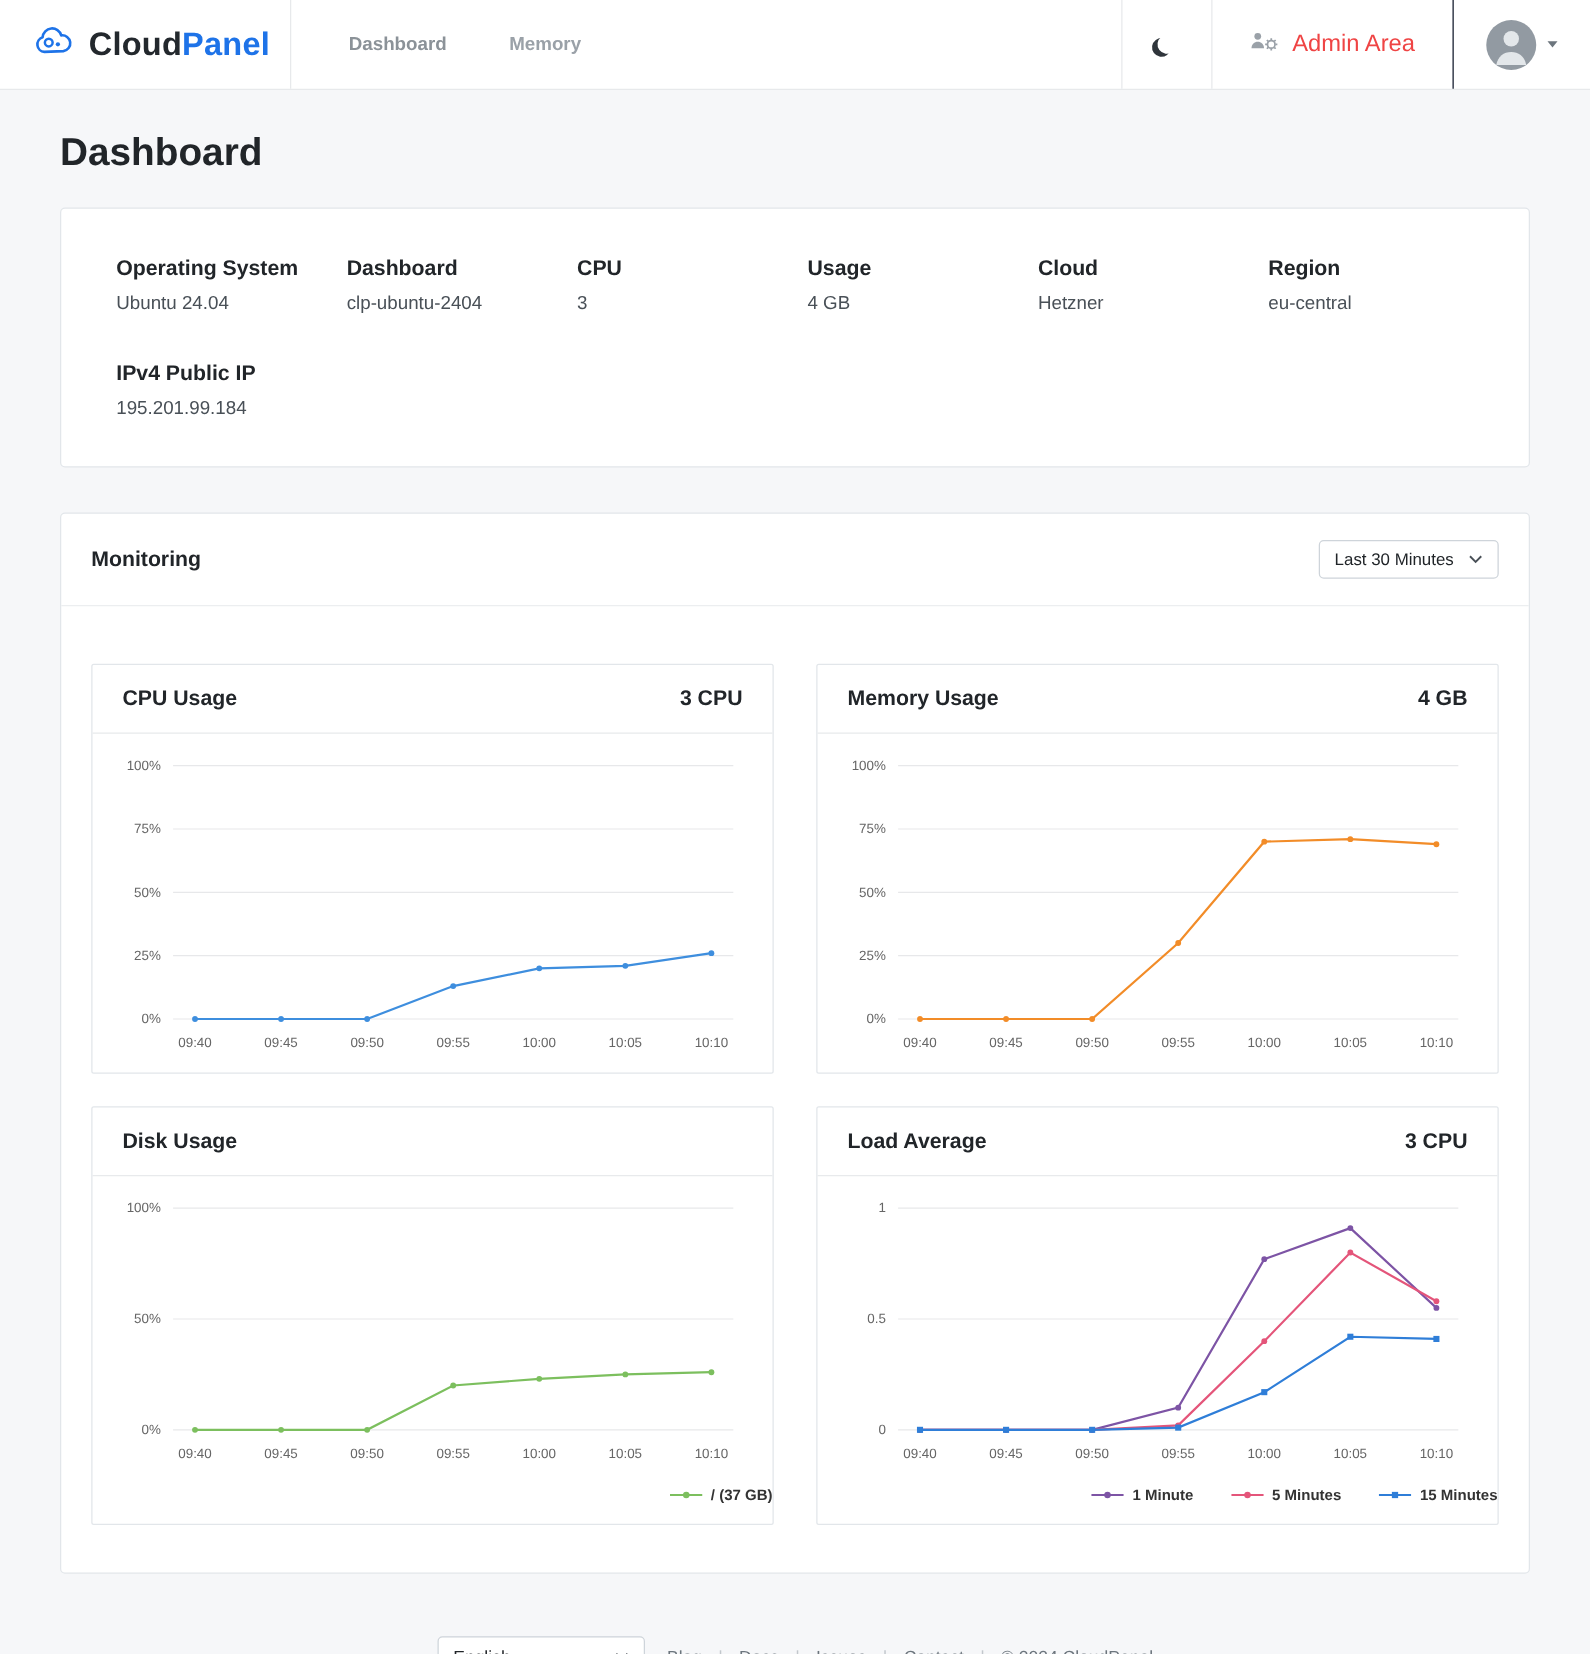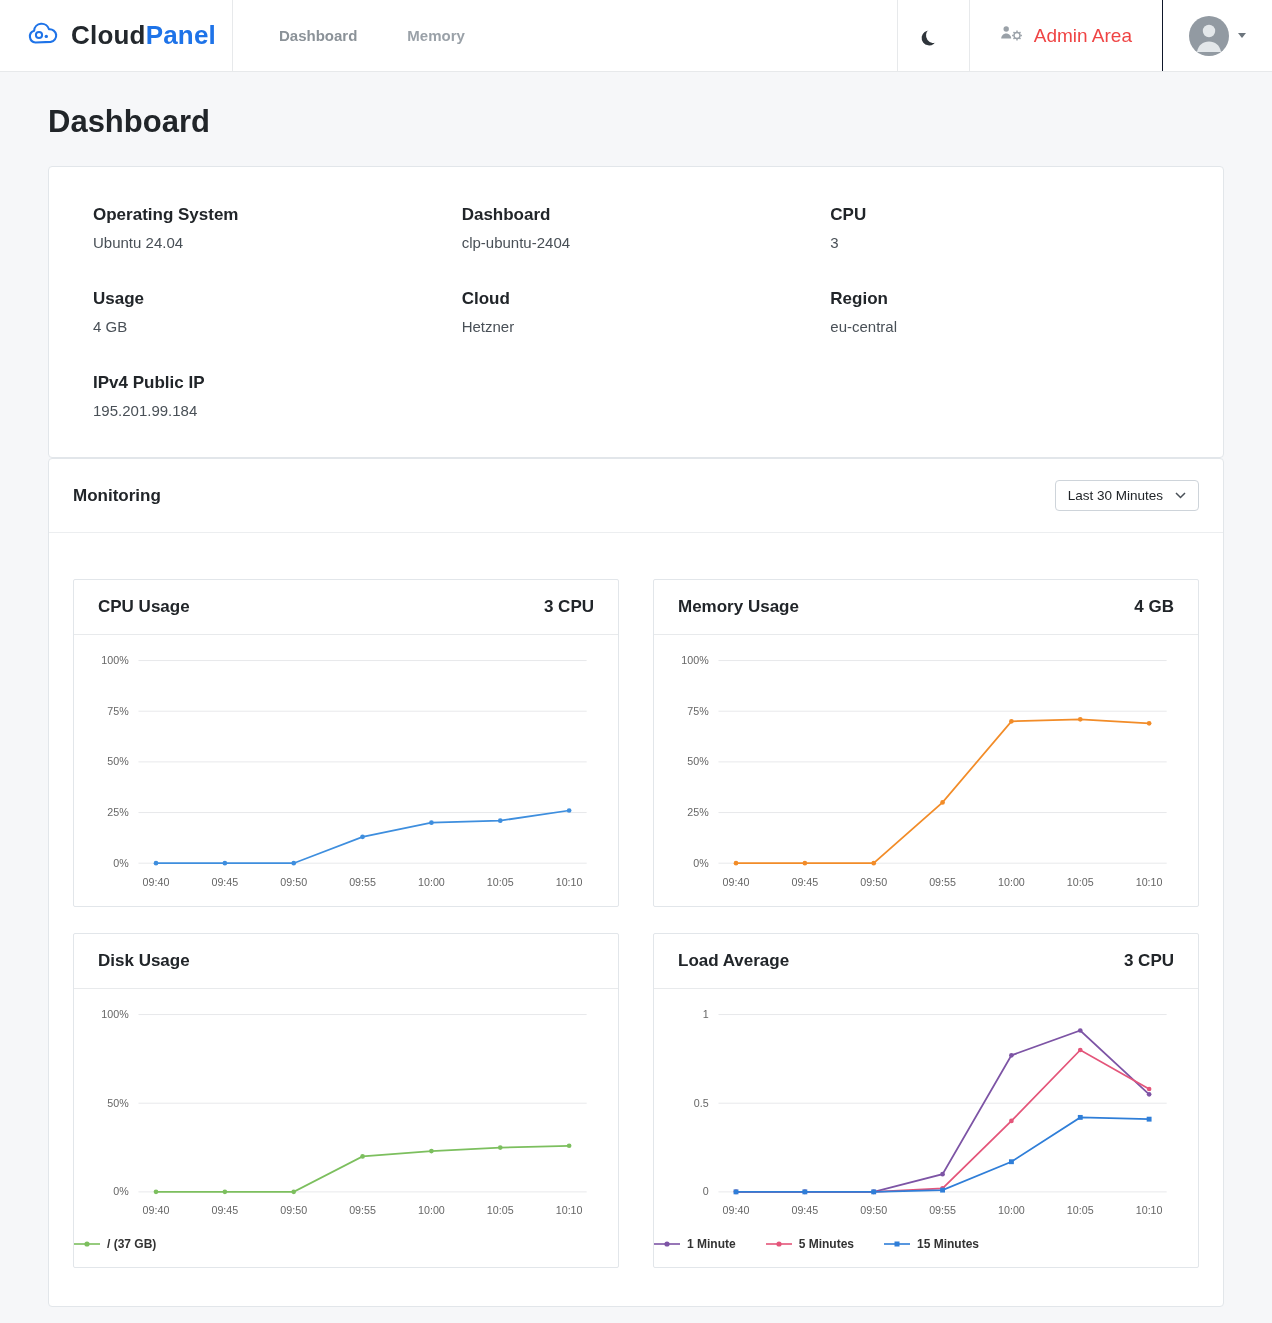--- a/index.html
+++ b/index.html
@@ -17,34 +17,34 @@
   .moon-btn{width:72px;display:flex;align-items:center;justify-content:center;border-left:1px solid #e7e9eb;cursor:pointer}
   .moon{width:15px;height:15px;border-radius:50%;box-shadow:-4px 3px 0 0 #2f353b;transform:rotate(8deg)}
   .admin-btn{display:flex;align-items:center;gap:10px;padding:0 30px;border-left:1px solid #e7e9eb;border-right:1px solid #0f172a;color:#ef4444;font-size:19px;cursor:pointer}
   .avatar-wrap{display:flex;align-items:center;gap:9px;padding:0 26px;cursor:pointer}
   .avatar{width:40px;height:40px;border-radius:50%;background:#929aa2;display:flex;align-items:flex-end;justify-content:center;overflow:hidden}
   .caret{width:0;height:0;border-left:4px solid transparent;border-right:4px solid transparent;border-top:5px solid #6c757d}
   
   .main{padding:32px 48px 28px;flex:1}
   .page-title{font-size:31px;font-weight:700;color:#212529}
   .card{background:#fff;border:1px solid #e2e6ea;border-radius:4px}
-  .info-card{margin-top:26px;padding:38px 44px;display:grid;grid-template-columns:repeat(3,1fr);row-gap:38px;column-gap:20px}
+  .info-card{margin-top:26px;padding:38px 44px;display:grid;grid-template-columns:repeat(6,1fr);row-gap:38px;column-gap:20px}
   .field-label{font-size:17px;font-weight:700;color:#212529}
   .field-value{font-size:15px;color:#495057;margin-top:9px}
-  .monitor-card{}
+  .monitor-card{margin-top:36px}
   .monitor-header{display:flex;align-items:center;justify-content:space-between;padding:21px 24px;border-bottom:1px solid #eceef0}
   .monitor-title{font-size:17px;font-weight:700}
   .select{display:inline-flex;align-items:center;gap:12px;border:1px solid #ced4da;border-radius:4px;padding:7px 12px;font-size:13.5px;background:#fff;color:#212529;cursor:pointer;user-select:none}
   .charts-grid{display:grid;grid-template-columns:1fr 1fr;gap:26px 34px;padding:46px 24px 38px}
   .chart-panel{border:1px solid #e2e6ea;border-radius:2px;background:#fff}
   .chart-head{display:flex;justify-content:space-between;align-items:flex-start;padding:17px 24px;border-bottom:1px solid #e8eaec}
   .chart-title,.chart-badge{font-size:17px;font-weight:700;color:#212529}
   .chart-body{padding:8px 6px 4px}
   .chart-body svg{display:block;width:100%}
-  .legend{display:flex;justify-content:flex-start;align-items:center;gap:30px;padding:2px 0 16px}
+  .legend{display:flex;justify-content:flex-end;align-items:center;gap:30px;padding:2px 0 16px}
   .legend-item{display:inline-flex;align-items:center;gap:7px;font-size:12px;font-weight:700;color:#333;cursor:pointer}
   
   .footer{display:flex;align-items:center;justify-content:center;gap:18px;padding:22px 0 26px}
   .lang-select{width:166px;justify-content:space-between;font-size:14px;padding:7px 12px}
   .footer-links{display:flex;align-items:center;gap:13px;font-size:14px;color:#6c757d}
   .footer-link{color:#6c757d;cursor:pointer}
   .sep{color:#c2c7cc}
   .copyright{color:#6c757d}
 </style>
 </head>

